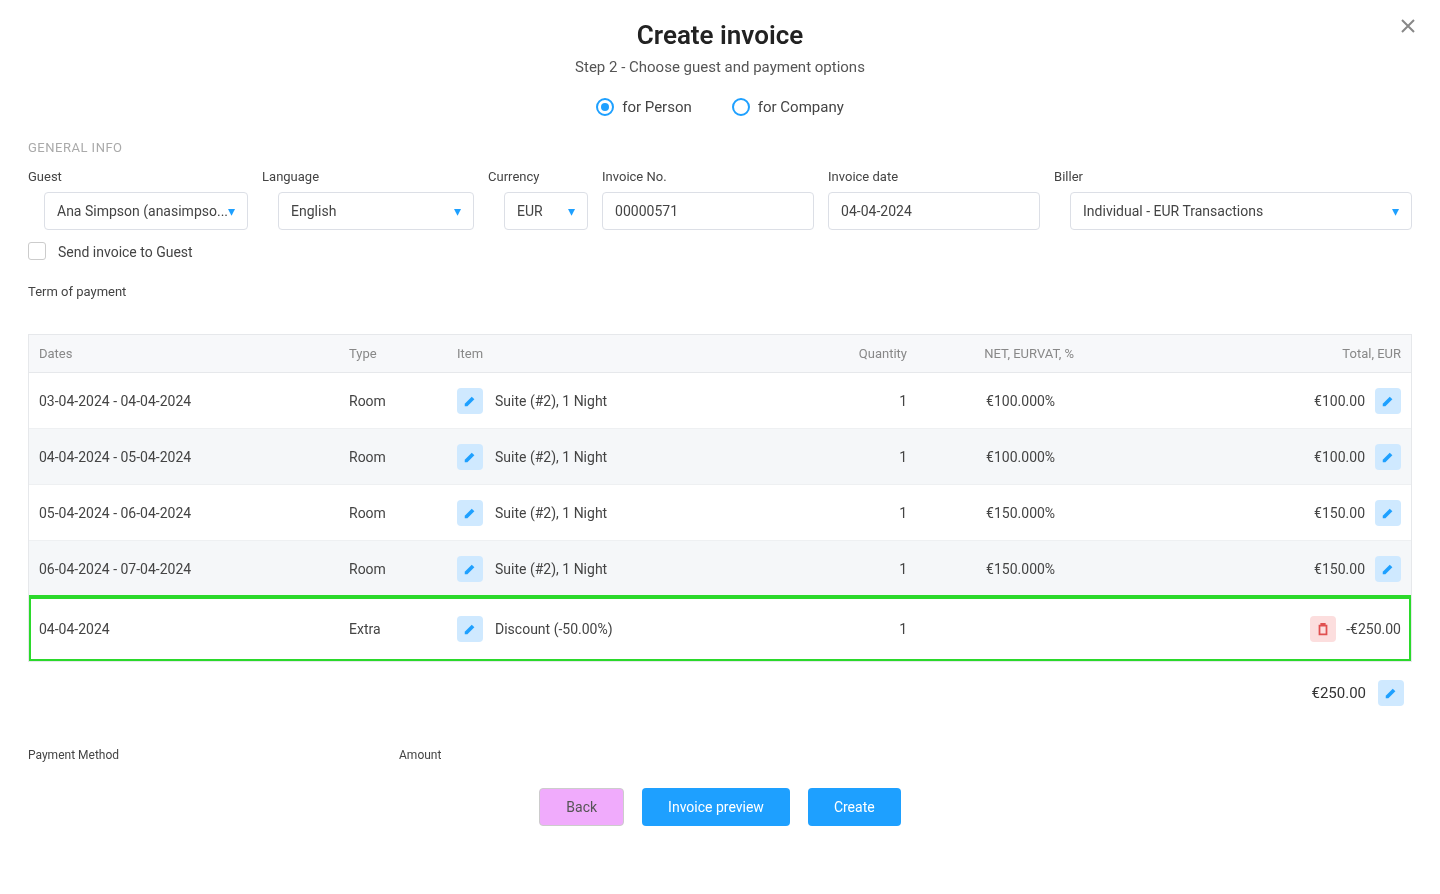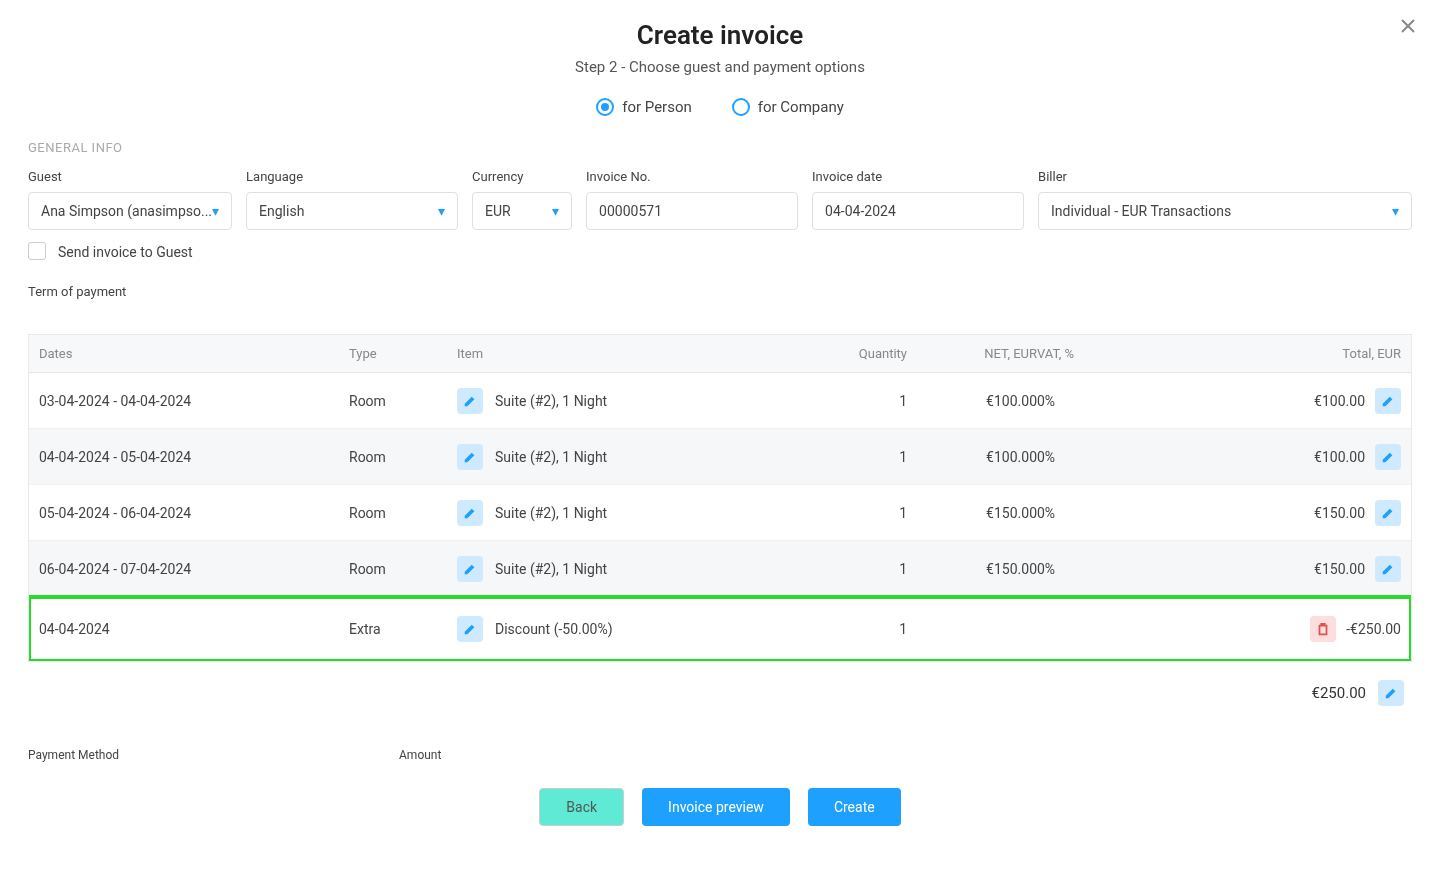--- a/index.html
+++ b/index.html
@@ -45,21 +45,21 @@
     border: 1px solid #dcdfe6;
     border-radius: 4px;
     background: #fff;
     padding: 0 12px;
     font-size: 14px;
     color: #444;
     display: flex;
     align-items: center;
     justify-content: space-between;
   }
-  .select { cursor: pointer; }
+  .select { cursor: pointer; margin-left: 16px; }
   .select .chev { color: #1ea0ff; }
   .select .val { white-space: nowrap; overflow: hidden; text-overflow: ellipsis; flex: 1; }
 
   .checkbox-row { display: flex; align-items: flex-end; gap: 12px; margin-top: 6px; }
   .checkbox-box {
     width: 18px; height: 18px; border: 1.5px solid #ccc; border-radius: 3px; cursor: pointer;
   }
   .checkbox-label { font-size: 14px; color: #444; }
 
   .table {
@@ -111,21 +111,21 @@
   }
 
   .footer-labels { display: flex; gap: 280px; margin-top: 24px; }
   .footer-label { font-size: 12px; color: #444; }
 
   .btn-row { display: flex; justify-content: center; gap: 18px; margin-top: 26px; }
   .btn {
     height: 38px; padding: 0 26px; border-radius: 4px; font-size: 14px;
     display: flex; align-items: center; cursor: pointer;
   }
-  .btn-outline { background: #5eead4; border: 1px solid #ccc; color: #555; }
+  .btn-outline { background: #f0abfc; border: 1px solid #ccc; color: #555; }
   .btn-primary { background: #1ea0ff; color: #fff; border: none; }
 </style>
 </head>
 <body>
 
 <div class="close-x">
   <svg viewBox="0 0 16 16">
       <path d="M2 2 L14 14 M14 2 L2 14" fill="none"></path>
     </svg>
 </div>

